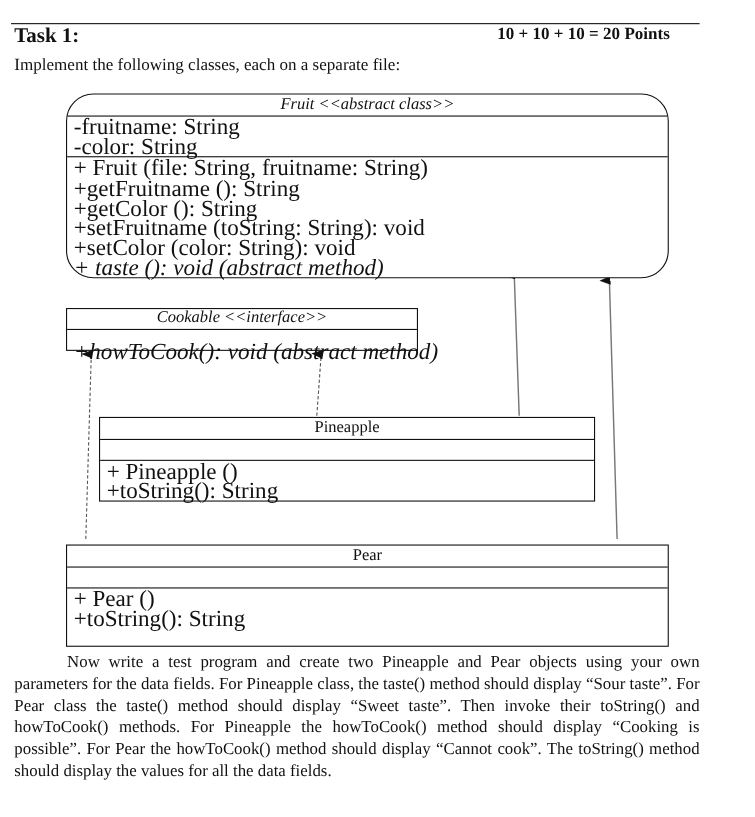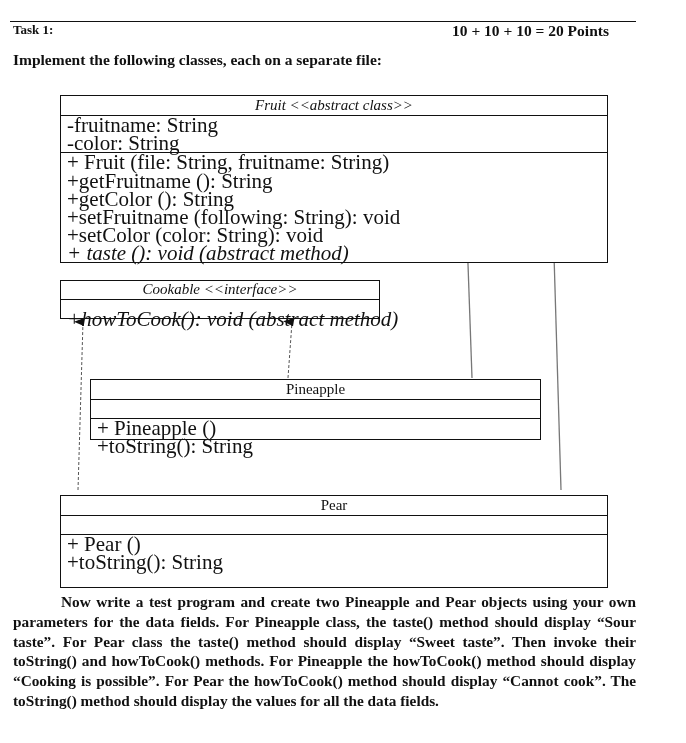--- a/index.html
+++ b/index.html
@@ -1,20 +1,20 @@
 <!DOCTYPE html>
 <html><head>
 <meta charset="utf-8">
 <style>
   html, body { margin:0; padding:0; background:#ffffff; }
   body { width:686px; height:743px; position:relative; overflow:hidden;
          font-family:"Liberation Serif", "DejaVu Serif", serif; color:#111; }
-  .abs { position:absolute;font-weight:bold; }
+  .abs { position:absolute; }
   .rule { left:10px; top:21px; width:626px; height:0; border-top:1.5px solid #111; }
-  .task-title { left:13px; top:22px; font-size:13px; font-weight:bold; }
+  .task-title { left:13px; top:22px; font-size:19px; font-weight:bold; }
   .points { left:452px; top:22px; font-size:15.5px; font-weight:bold; }
   .intro { left:13px; top:51px; font-size:15.5px; }
   .box { position:absolute; border:1.3px solid #111; box-sizing:border-box; background:#fff; }
   .sec { position:absolute; left:0; right:0; border-top:1.3px solid #111; }
   .hdr { position:absolute; left:0; right:0; text-align:center; font-size:15px; }
   .line { position:absolute; left:6px; font-size:21px; white-space:nowrap; line-height:18.3px; }
   .it { font-style:italic; }
   .para { left:13px; top:592px; width:623px; font-size:15.3px; line-height:19.8px; text-align:justify; }
   .para .indent { display:inline-block; width:48px; }
   svg.arrows { position:absolute; left:0; top:0; }
@@ -40,41 +40,41 @@
     <line x1="561" y1="490" x2="554" y2="255" stroke="#777" stroke-width="1.3" marker-end="url(#tri)"></line>
   </g>
   <g>
     <line x1="78" y1="490" x2="83" y2="322" stroke="#555" stroke-width="1" stroke-dasharray="3,2" marker-end="url(#tri)"></line>
   </g>
   <g>
     <line x1="288" y1="378" x2="292" y2="322" stroke="#555" stroke-width="1" stroke-dasharray="3,2" marker-end="url(#tri)"></line>
   </g>
 </svg>
 
-<div class="box" style="left:60px; top:95px; width:548px; height:168px;">
+<div class="box" style="left:60px; top:85px; width:548px; height:168px;border-radius:25px;">
   <div class="hdr it" style="top:1px;">Fruit &lt;&lt;abstract class&gt;&gt;</div>
   <div class="sec" style="top:19px;"></div>
   <div class="line" style="top:20px;">-fruitname: String</div>
   <div class="line" style="top:38px;">-color: String</div>
   <div class="sec" style="top:56px;"></div>
   <div class="line" style="top:57px;">+ Fruit (file: String, fruitname: String)</div>
   <div class="line" style="top:75.5px;">+getFruitname (): String</div>
   <div class="line" style="top:93.5px;">+getColor (): String</div>
-  <div class="line" style="top:111.5px;">+setFruitname (following: String): void</div>
+  <div class="line" style="top:111.5px;">+setFruitname (toString: String): void</div>
   <div class="line" style="top:129.5px;">+setColor (color: String): void</div>
   <div class="line it" style="top:147.5px;text-align:center;">+ taste (): void (abstract method)</div>
 </div>
 
 <div class="box" style="left:60px; top:280px; width:320px; height:39px;">
   <div class="hdr it" style="top:0px;">Cookable &lt;&lt;interface&gt;&gt;</div>
   <div class="sec" style="top:18px;"></div>
   <div class="line it" style="top:29px; left:6px;text-align:right;">+howToCook(): void (abstract method)</div>
 </div>
 
-<div class="box" style="left:90px; top:379px; width:451px; height:61px;">
+<div class="box" style="left:90px; top:379px; width:451px; height:77px;">
   <div class="hdr" style="top:1px;">Pineapple</div>
   <div class="sec" style="top:19px;"></div>
   <div class="sec" style="top:38px;"></div>
   <div class="line" style="top:39px;">+ Pineapple ()</div>
   <div class="line" style="top:57px;">+toString(): String</div>
 </div>
 
 <div class="box" style="left:60px; top:495px; width:548px; height:93px;">
   <div class="hdr" style="top:1px;">Pear</div>
   <div class="sec" style="top:19px;"></div>

